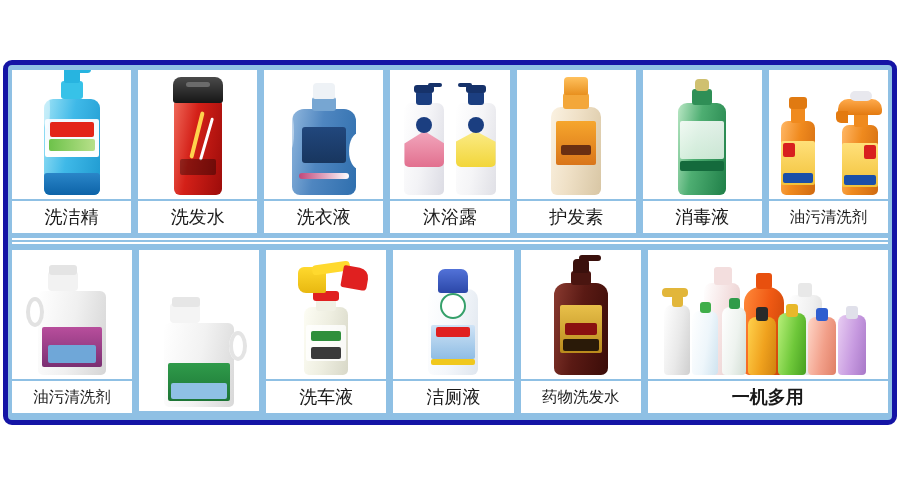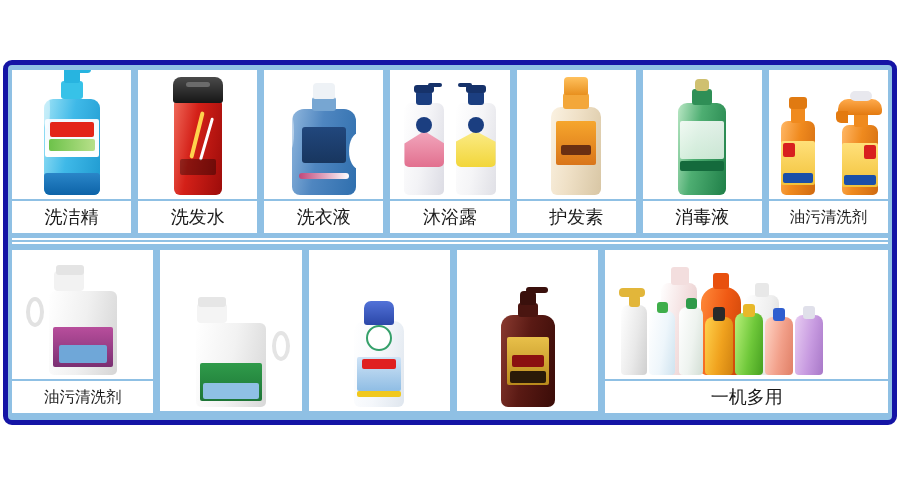--- a/index.html
+++ b/index.html
@@ -54,21 +54,21 @@
   .row-gap .hline.l2{top:9px;}
 
   
   .cell{
     background:#ffffff;
     display:flex;flex-direction:column;
     box-sizing:border-box;
     overflow:hidden;
     flex:1 1 0;
   }
-  .cell.wide{flex:2 1 0;}
+  .cell.wide{flex:2 1 0;font-weight:bold;}
   .cell-img{
     flex:1 1 auto;
     position:relative;
     background:#ffffff;
     display:flex;align-items:flex-end;justify-content:center;
     overflow:hidden;
   }
   .cell-sep{height:2px;background:#8fc0e4;flex:0 0 auto;}
   .cell-label{
     flex:0 0 32px;height:32px;
@@ -267,49 +267,68 @@
               <div style="position:absolute;bottom:88px;left:26%;width:30px;height:20px;background:#f4f4f4;border-radius:4px;"></div>
               <div style="position:absolute;bottom:104px;left:27%;width:28px;height:10px;background:#e6e6e6;border-radius:3px;"></div>
               <div class="handle" style="bottom:50px;right:12px;width:18px;height:30px;background:#ffffff;box-shadow:0 0 0 4px #e4e4e4 inset;"></div>
               <div style="position:absolute;bottom:10px;left:50%;transform:translateX(-50%);width:62px;height:38px;background:linear-gradient(180deg,#2f9b4a,#1d7536);border-radius:2px;"></div>
               <div style="position:absolute;bottom:12px;left:50%;transform:translateX(-50%);width:56px;height:16px;background:#8fc0e4;border-radius:2px;"></div>
             </div>
           </div>
           <div class="cell-sep"></div>
         </div>
 
+        <div class="cell">
+          <div class="cell-img">
+            <div class="bottle">
+              <div class="b" style="width:44px;height:68px;background:linear-gradient(100deg,#fdfdf4,#eeeee0 50%,#d8d8c8);border-radius:8px 8px 5px 5px;"></div>
+              <div class="neck" style="bottom:68px;width:20px;height:12px;background:#f0f0e4;"></div>
+              <div style="position:absolute;bottom:78px;left:50%;transform:translateX(-50%);width:26px;height:10px;background:#e02020;border-radius:3px;"></div>
+              <div style="position:absolute;bottom:86px;left:26%;width:28px;height:26px;background:linear-gradient(180deg,#ffd92e,#e8b810);border-radius:6px 2px 2px 8px;"></div>
+              <div style="position:absolute;bottom:106px;left:38%;width:38px;height:10px;background:#ffd92e;border-radius:4px;transform:rotate(-8deg);"></div>
+              <div style="position:absolute;bottom:90px;right:18px;width:26px;height:22px;background:#e02020;border-radius:2px 10px 4px 2px;transform:rotate(10deg);"></div>
+              <div style="position:absolute;bottom:18px;left:50%;transform:translateX(-50%);width:40px;height:36px;background:rgba(255,255,255,.8);border-radius:2px;"></div>
+              <div style="position:absolute;bottom:38px;left:50%;transform:translateX(-50%);width:30px;height:10px;background:#2f8f3c;border-radius:2px;"></div>
+              <div style="position:absolute;bottom:20px;left:50%;transform:translateX(-50%);width:30px;height:12px;background:#3a3a3a;border-radius:2px;"></div>
+            </div>
+          </div>
+          <div class="cell-sep"></div>
+          <div class="cell-label">洗车液</div>
+        </div>
 
         <div class="cell">
           <div class="cell-img">
             <div class="bottle">
               <div class="b body-rr" style="width:50px;height:86px;background:linear-gradient(100deg,#ffffff,#f4f7fb 50%,#dfe6ee);border-radius:10px 10px 6px 6px;"></div>
               <div class="cap" style="bottom:86px;width:30px;height:24px;background:linear-gradient(180deg,#5272d8,#2b47a8);border-radius:7px 7px 3px 3px;"></div>
               <div style="position:absolute;bottom:60px;left:50%;transform:translateX(-50%);width:22px;height:22px;border-radius:50%;background:#ffffff;border:2px solid #35a06a;"></div>
               <div style="position:absolute;bottom:20px;left:50%;transform:translateX(-50%);width:44px;height:34px;background:linear-gradient(180deg,#cfe3f6,#8fbde4);border-radius:2px;"></div>
               <div style="position:absolute;bottom:42px;left:50%;transform:translateX(-50%);width:34px;height:10px;background:#e02020;border-radius:2px;"></div>
               <div style="position:absolute;bottom:14px;left:50%;transform:translateX(-50%);width:44px;height:6px;background:#f0c81e;border-radius:2px;"></div>
             </div>
           </div>
           <div class="cell-sep"></div>
+          <div class="cell-label">洁厕液</div>
         </div>
 
         <div class="cell">
           <div class="cell-img">
             <div class="bottle">
               <div class="b body-rr" style="width:54px;height:92px;background:linear-gradient(100deg,#8a3a30,#5a1a14 45%,#3a0c08);border-radius:12px 12px 7px 7px;"></div>
               <div class="neck" style="bottom:94px;width:20px;height:14px;background:#4a1510;"></div>
               <div class="cap" style="bottom:106px;width:16px;height:14px;background:#3a100c;"></div>
               <div style="position:absolute;bottom:118px;left:50%;margin-left:-2px;width:22px;height:6px;background:#3a100c;border-radius:3px;"></div>
               <div style="position:absolute;bottom:26px;left:50%;transform:translateX(-50%);width:42px;height:48px;background:linear-gradient(180deg,#e8c04a,#b98a1c);border-radius:2px;"></div>
               <div style="position:absolute;bottom:44px;left:50%;transform:translateX(-50%);width:32px;height:12px;background:#8a1010;border-radius:2px;"></div>
               <div style="position:absolute;bottom:28px;left:50%;transform:translateX(-50%);width:36px;height:12px;background:#2a1a08;border-radius:2px;"></div>
               <div class="gloss" style="bottom:54px;left:18%;width:6px;height:36px;opacity:.35;"></div>
             </div>
           </div>
           <div class="cell-sep"></div>
+          <div class="cell-label small">药物洗发水</div>
         </div>
 
 
         <div class="cell wide">
           <div class="cell-img">
             <div class="bottle">
 
               <div class="multi" style="left:56px;width:36px;height:92px;background:linear-gradient(100deg,#ffffff,#f3dede 55%,#e0c8c8);"></div>
               <div class="multi-cap" style="bottom:94px;left:66px;width:18px;height:18px;background:#f3dede;"></div>
               <div class="multi" style="left:96px;width:40px;height:88px;background:linear-gradient(100deg,#ff8a3a,#f05a14 50%,#c74408);border-radius:16px 16px 5px 5px;"></div>

